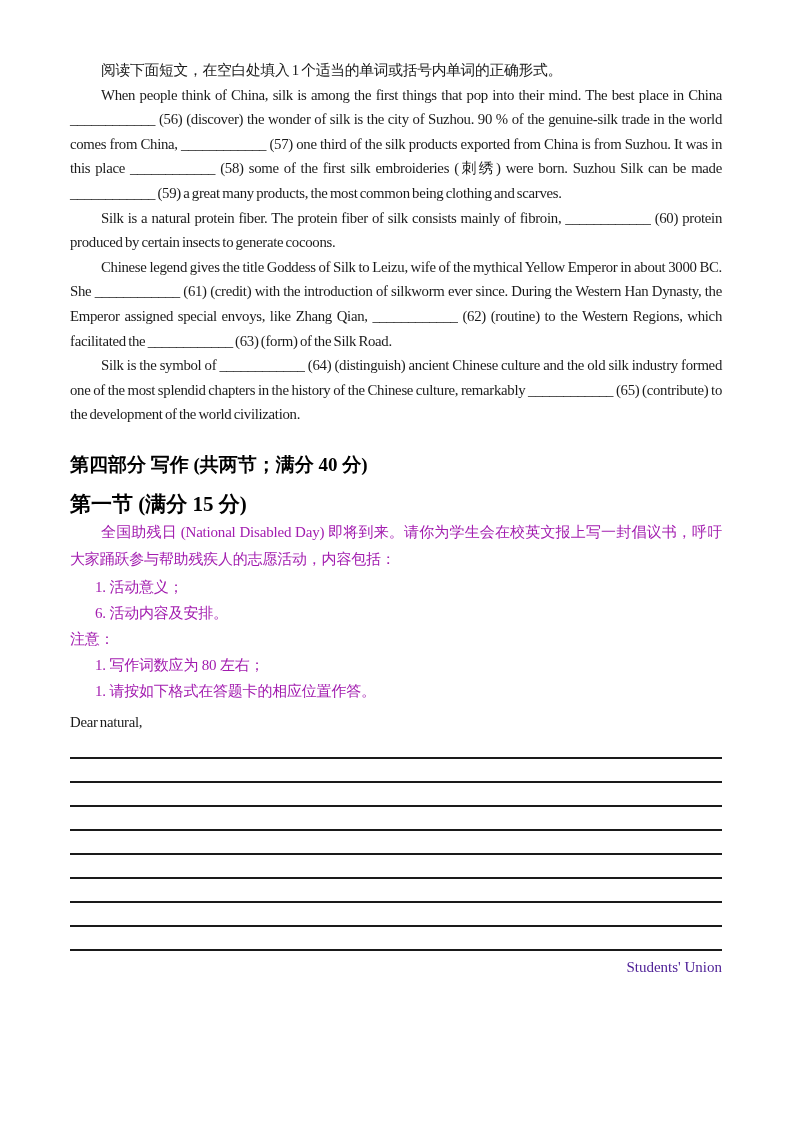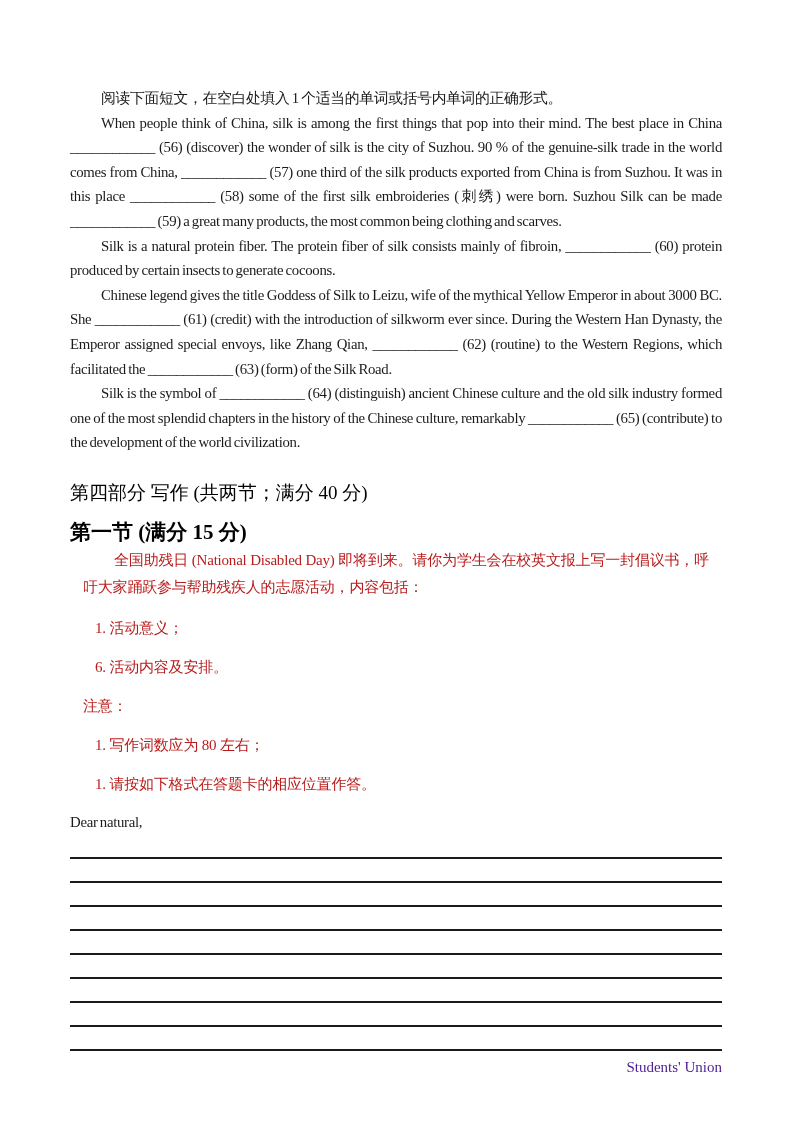--- a/index.html
+++ b/index.html
@@ -12,53 +12,53 @@
     height: 1123px;
     position: relative;
     font-family: "Liberation Serif", "DejaVu Serif", serif;
     color: #000000;
     overflow: hidden;
   }
   .page {
     box-sizing: border-box;
     width: 794px;
     height: 1123px;
-    padding: 86px 72px 0 70px;
+    padding: 58px 72px 0 70px;
     background: #ffffff;
     border-radius: 8px;
   }
   .body-text {
     margin: 0;
     font-size: 14.8px;
     line-height: 24.6px;
     letter-spacing: -0.3px;
     word-spacing: -1.1px;
     color: #1a1a1a;
   }
   .indent { text-indent: 31px; }
   .justify { text-align: justify; }
   .section-heading {
     margin: 24px 0 0 0;
     font-size: 19px;
     line-height: 28px;
-    font-weight: normal;
+    font-weight: bold;
     letter-spacing: 0;
   }
   .subsection-heading {
     margin: 12px 0 0 0;
     font-size: 21px;
     line-height: 26px;
     font-weight: bold;
   }
   .cn-text {
-    margin: 13px;
+    margin: 0;
     font-size: 15px;
     line-height: 26px;
     letter-spacing: -0.2px;
-    color: #b91c1c;
+    color: #a21caf;
   }
   .prompt {
     margin-top: 2px;
     line-height: 27.5px;
   }
   .list-item { margin-left: 25px; }
   .salutation { margin-top: 6px; }
   .writing-lines { margin: 0; }
   .writing-line {
     box-sizing: border-box;

